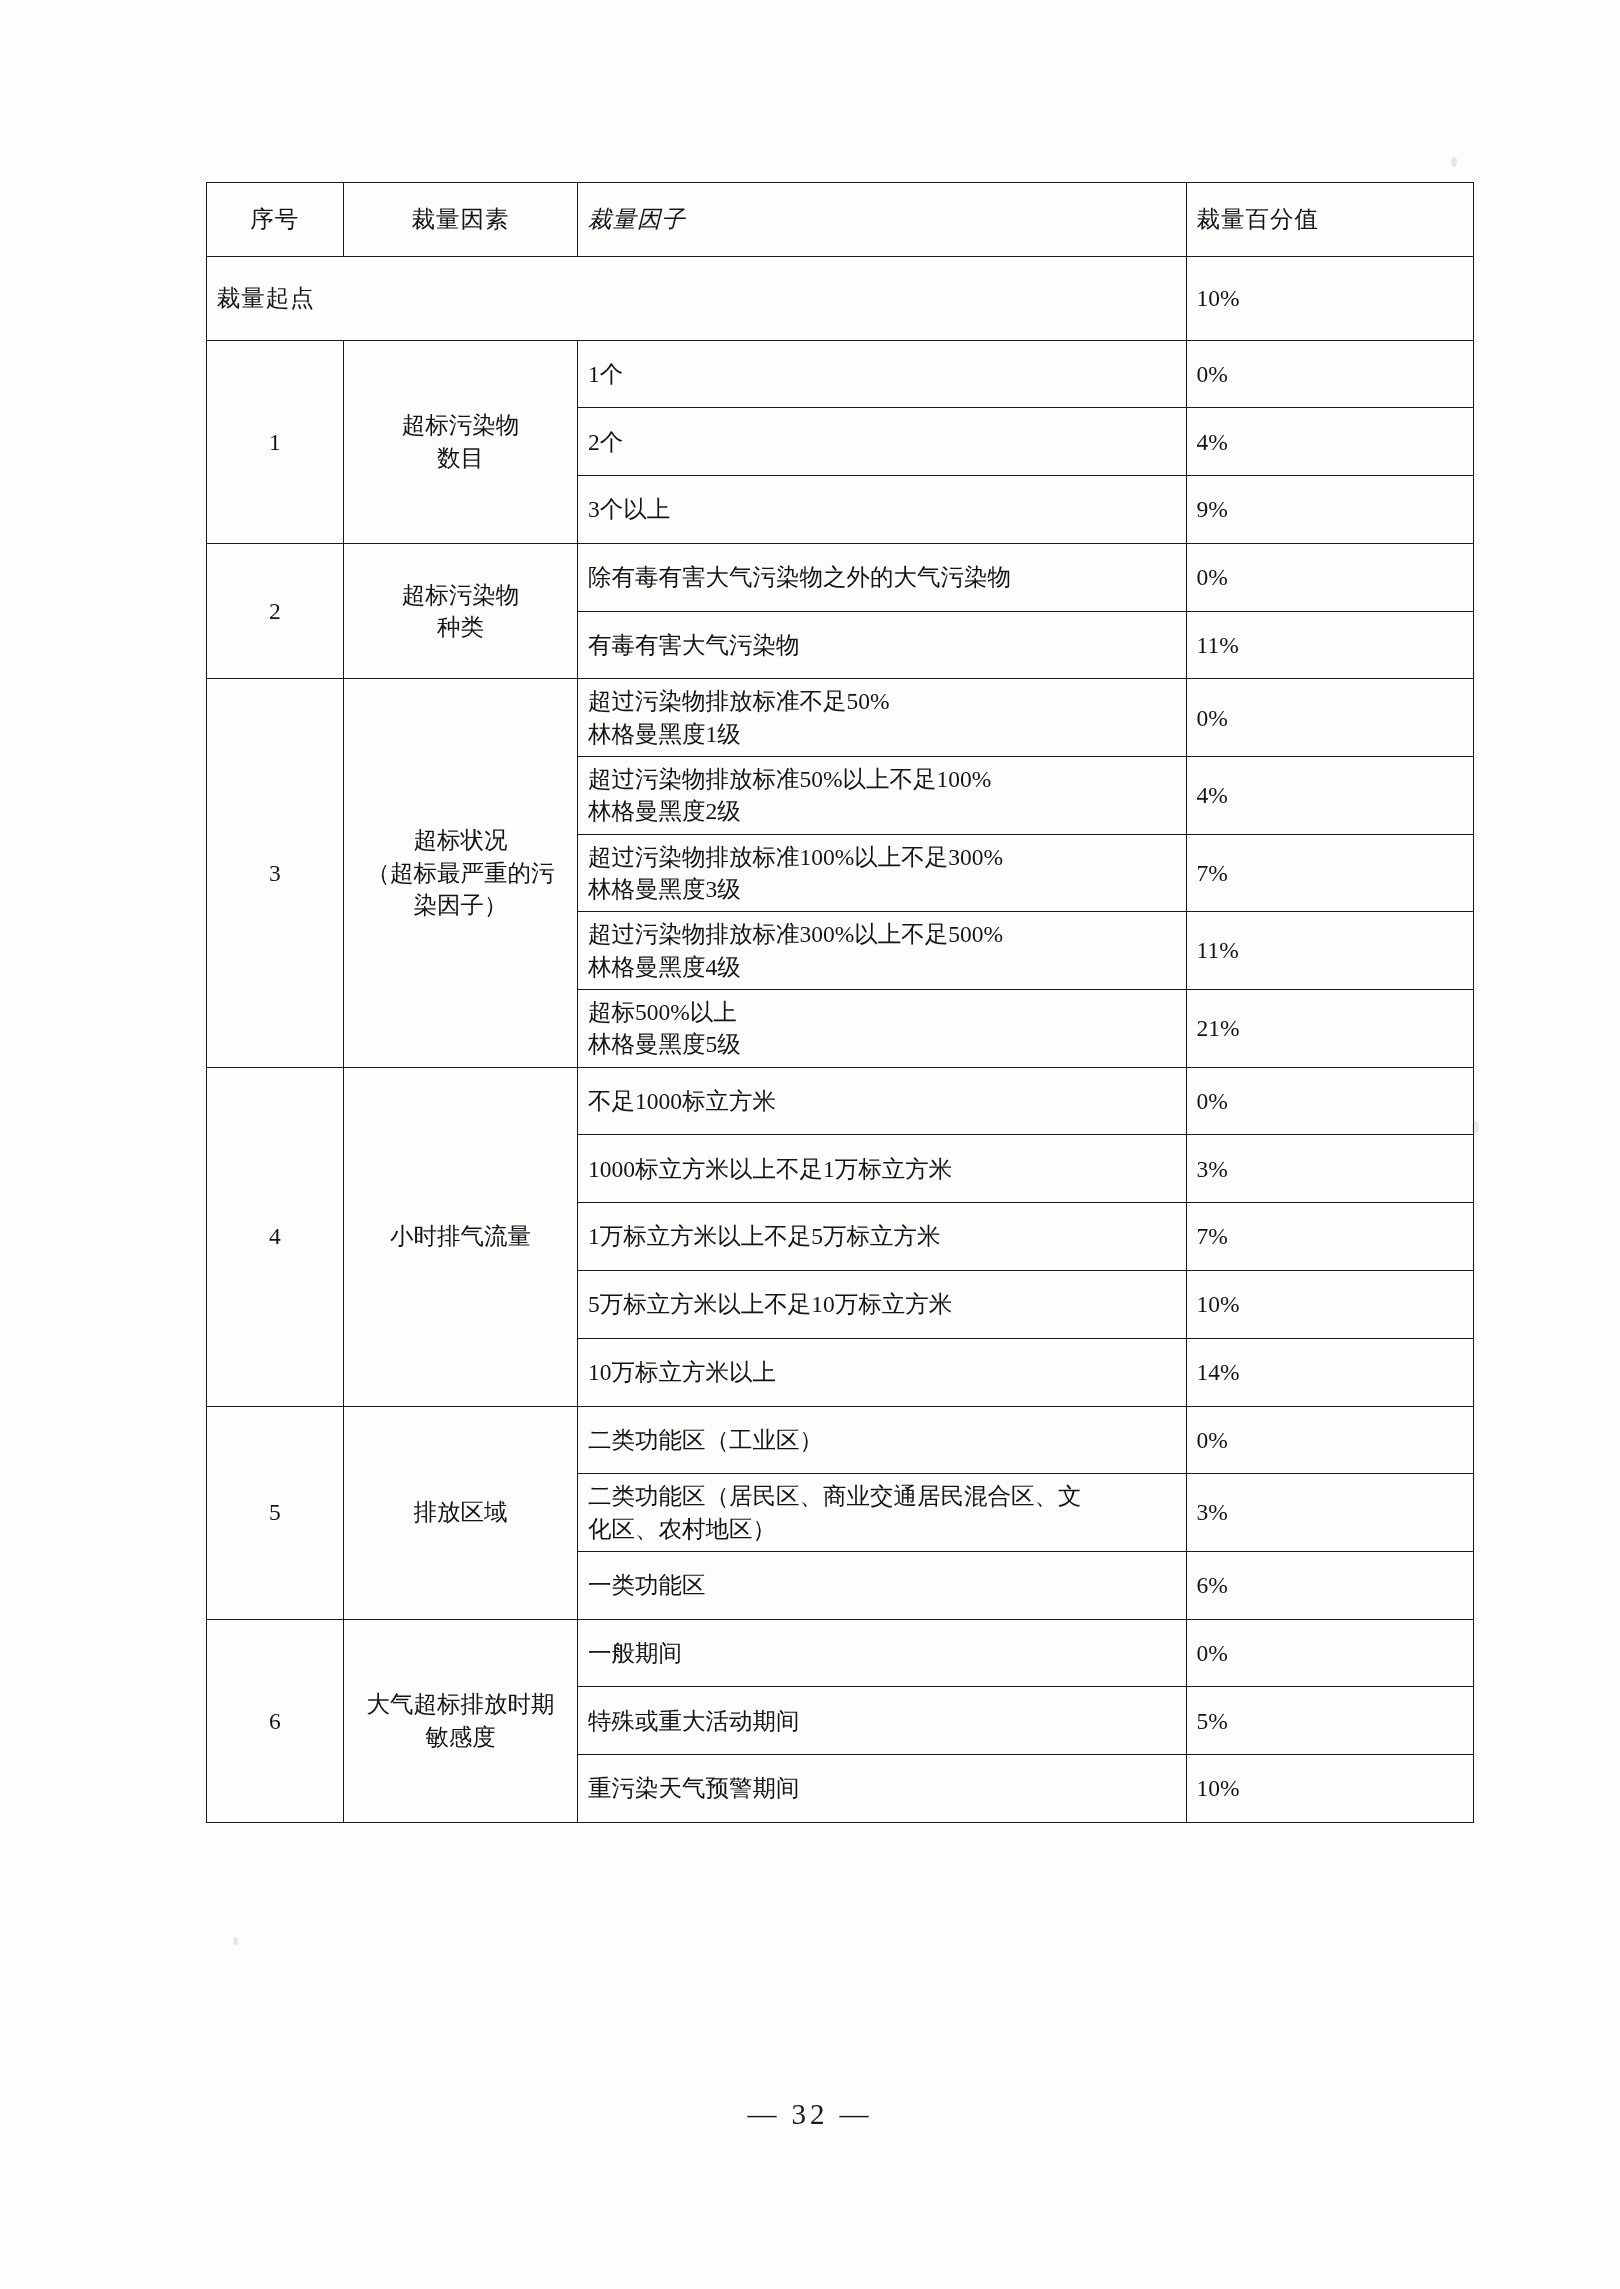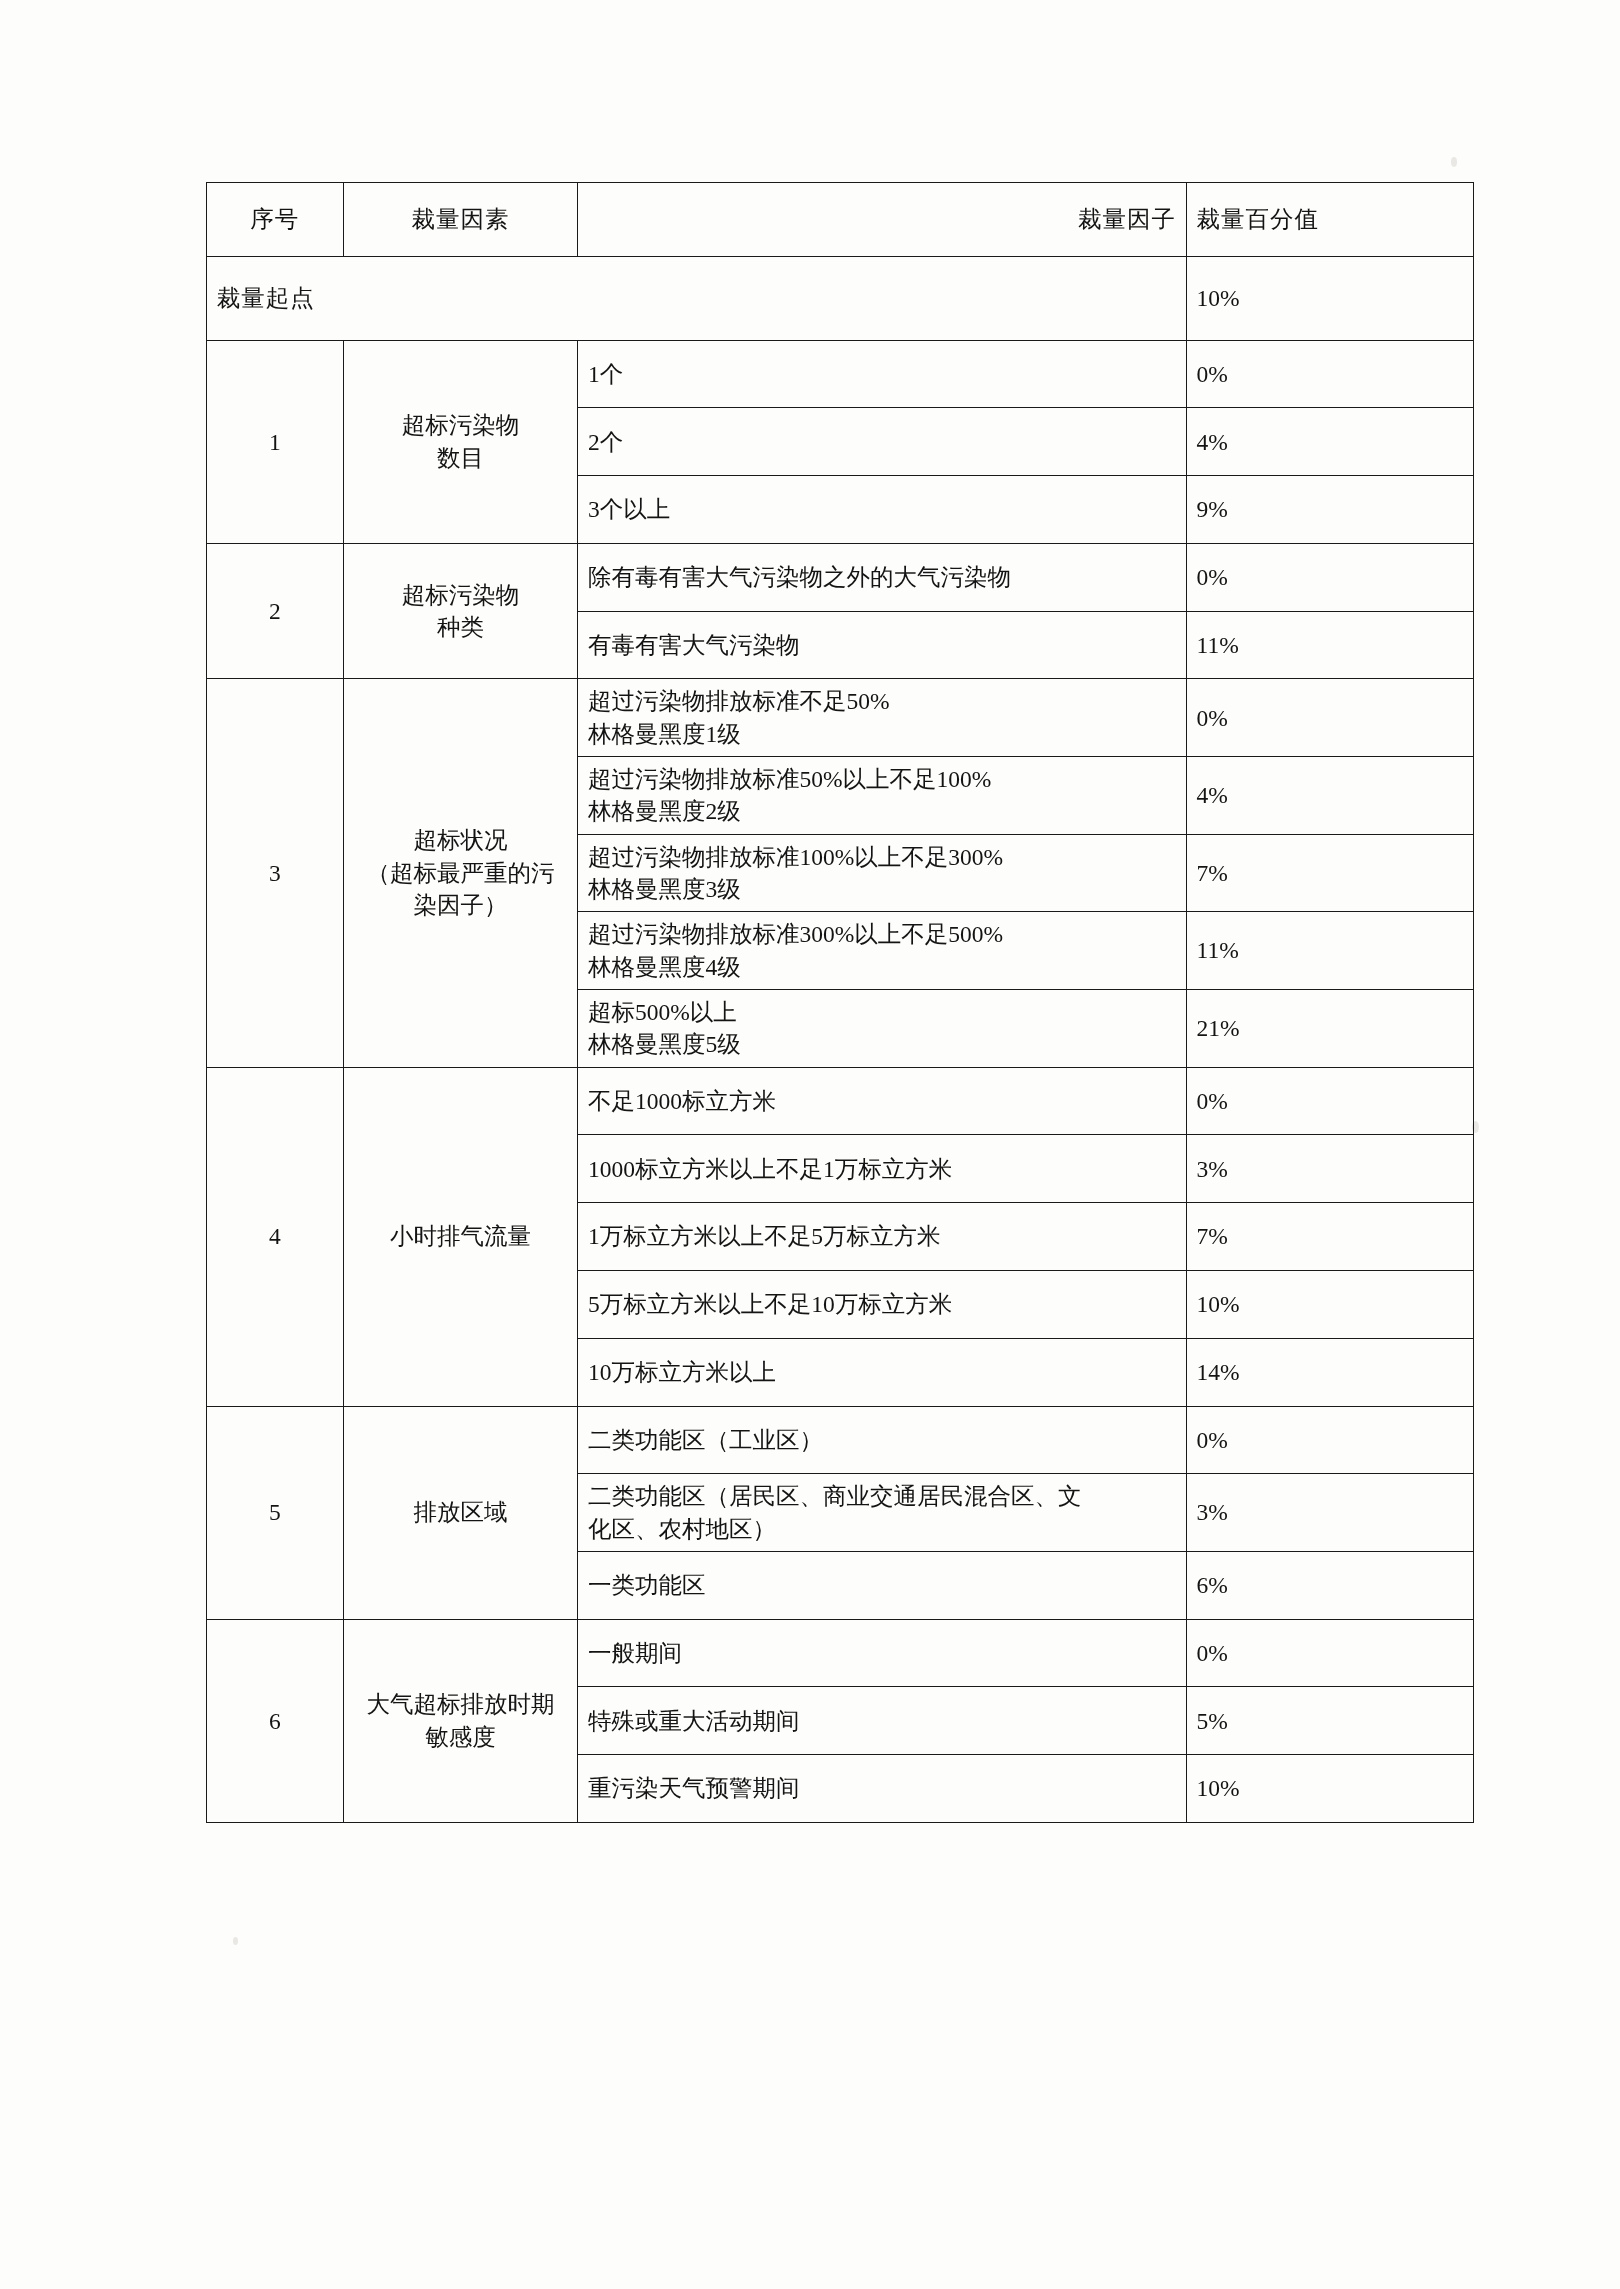--- a/index.html
+++ b/index.html
@@ -116,21 +116,21 @@
   <div class="speck" style="left:1472px; top:1121px; width:6.9px; height:11.8px;"></div>
   <div class="speck" style="left:233px; top:1937px; width:4.9px; height:7.8px;"></div>
 
   <div class="content">
 
     <table class="dtable">
       <thead>
         <tr>
           <td class="c-no">序号</td>
           <td class="c-factor">裁量因素</td>
-          <td class="c-item" style="text-align:right;">裁量因子</td>
+          <td class="c-item" style="text-align:left;font-style:italic;">裁量因子</td>
           <td class="c-pct">裁量百分值</td>
         </tr>
       </thead>
       <tbody id="tbody">
           <tr class="start-row">
             <td colspan="3" class="start-label">裁量起点</td>
             <td class="c-pct">10%</td>
           </tr>
           <tr>
             <td class="c-no" rowspan="3">1</td>
@@ -225,14 +225,15 @@
             <td class="c-pct rowcell">5%</td>
           </tr>
           <tr>
             <td class="c-item rowcell two-line">重污染天气预警期间</td>
             <td class="c-pct rowcell">10%</td>
           </tr>
         </tbody>
     </table>
   </div>
 
+  <div class="pagenum">— 32 —</div>
 </div>
 
 
 </body></html>

